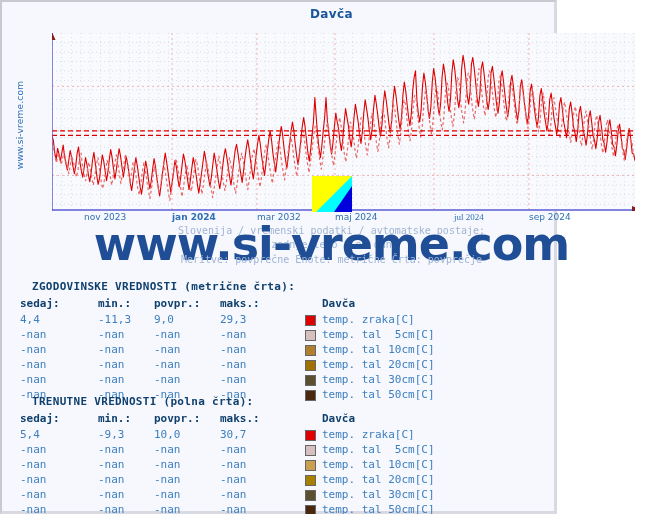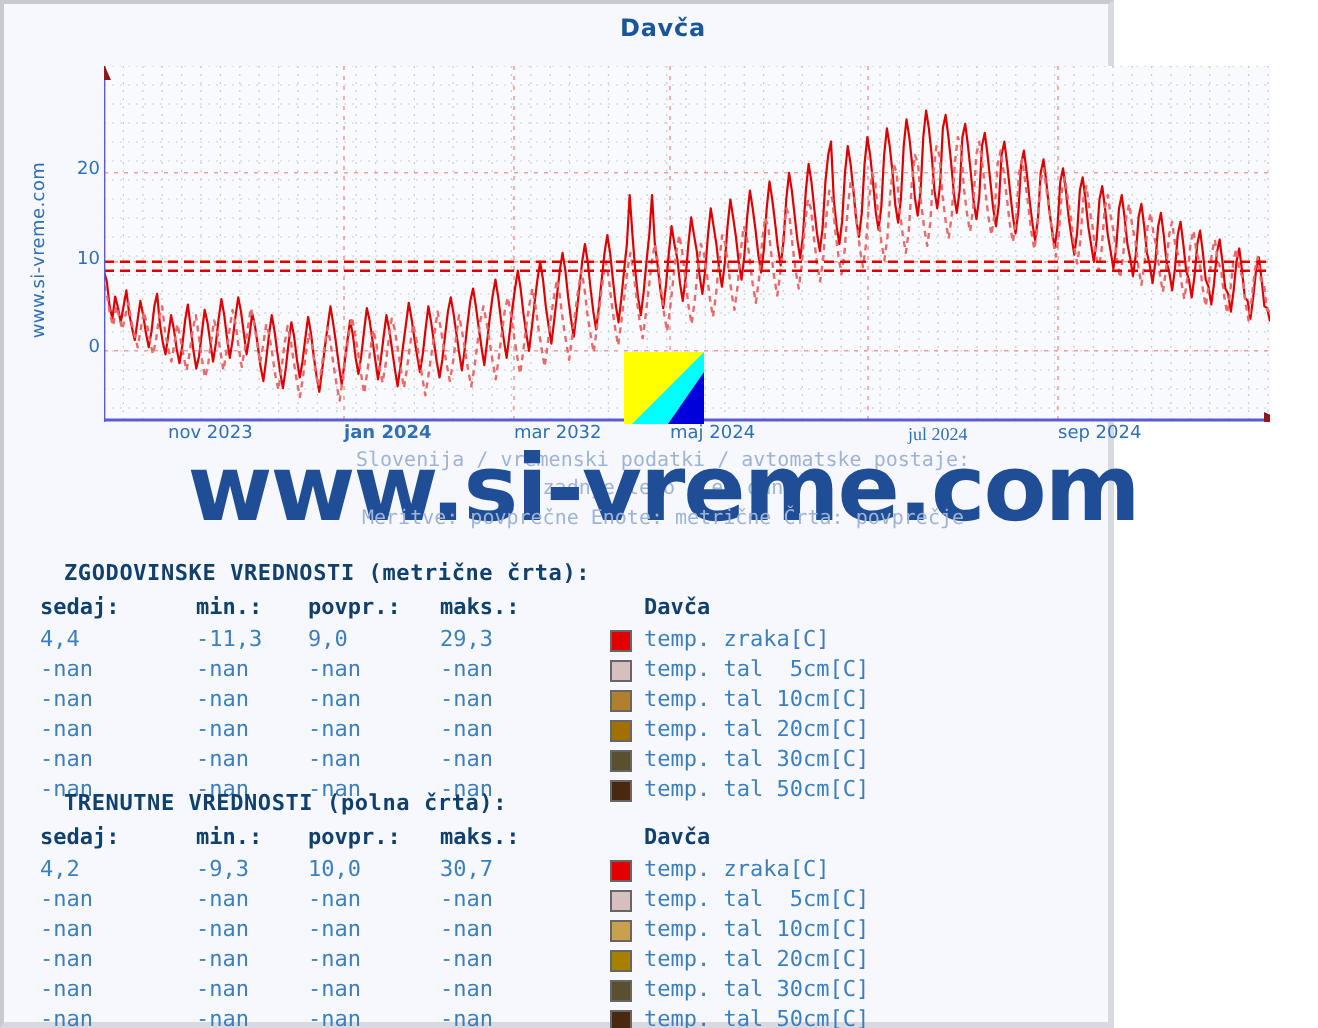--- a/index.html
+++ b/index.html
@@ -102,25 +102,20 @@
 </style>
 </head>
 <body>
 
 <div id="frame">
 
   <div id="title">Davča</div>
 
   <div id="vert-wm">www.si-vreme.com</div>
 
-  <div id="ybox">
-    <div class="ylab" id="yt0" style="top: 47.4px;">20</div>
-    <div class="ylab" id="yt1" style="top: 91.9px;">10</div>
-    <div class="ylab" id="yt2" style="top: 136.4px;">0</div>
-  </div>
 
   <div id="plot">
     <svg id="chart-svg" width="583" height="178" viewBox="0 0 583 178">
         <rect x="0" y="0" width="583" height="178" fill="#f9fafe"></rect>
         <line x1="0.0" y1="0" x2="0.0" y2="178" stroke="#c9c9d9" stroke-width="0.6" stroke-dasharray="1,3"></line>
         <line x1="9.7" y1="0" x2="9.7" y2="178" stroke="#c9c9d9" stroke-width="0.6" stroke-dasharray="1,3"></line>
         <line x1="19.4" y1="0" x2="19.4" y2="178" stroke="#c9c9d9" stroke-width="0.6" stroke-dasharray="1,3"></line>
         <line x1="29.1" y1="0" x2="29.1" y2="178" stroke="#c9c9d9" stroke-width="0.6" stroke-dasharray="1,3"></line>
         <line x1="38.8" y1="0" x2="38.8" y2="178" stroke="#c9c9d9" stroke-width="0.6" stroke-dasharray="1,3"></line>
         <line x1="48.5" y1="0" x2="48.5" y2="178" stroke="#c9c9d9" stroke-width="0.6" stroke-dasharray="1,3"></line>
@@ -303,21 +298,21 @@
   <div class="tbl" id="tbl1" style="top:393px;">
       <div class="sect">TRENUTNE VREDNOSTI (polna črta):</div>
       <div class="trow" style="top: 17px;">
         <div class="c hdr c0">sedaj:</div>
         <div class="c hdr c1">min.:</div>
         <div class="c hdr c2">povpr.:</div>
         <div class="c hdr c3">maks.:</div>
         <div class="nmh">Davča</div>
       </div>
       <div class="trow" style="top: 33px;">
-        <div class="c c0">4,2</div>
+        <div class="c c0">5,4</div>
         <div class="c c1">-9,3</div>
         <div class="c c2">10,0</div>
         <div class="c c3">30,7</div>
         <span class="sw" style="background: rgb(224, 0, 0);"></span>
         <div class="nm">temp. zraka[C]</div>
       </div>
       <div class="trow" style="top: 48px;">
         <div class="c c0">-nan</div>
         <div class="c c1">-nan</div>
         <div class="c c2">-nan</div>

